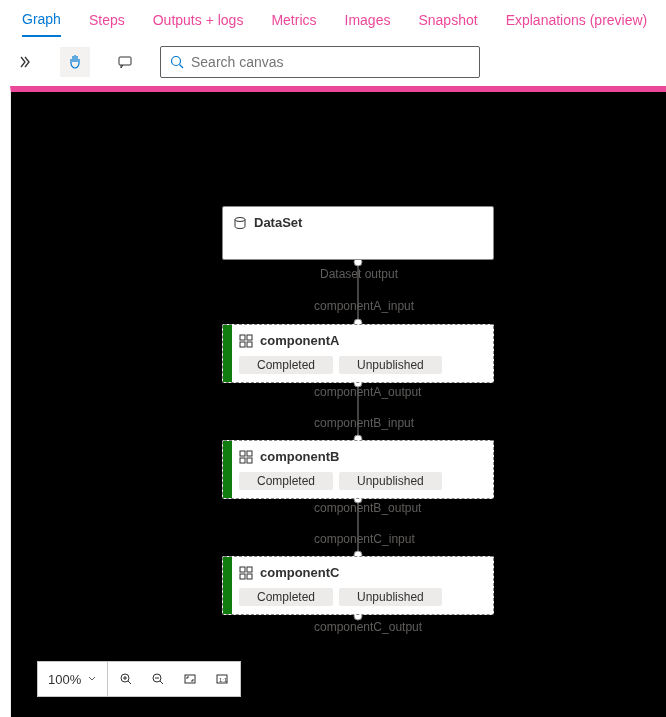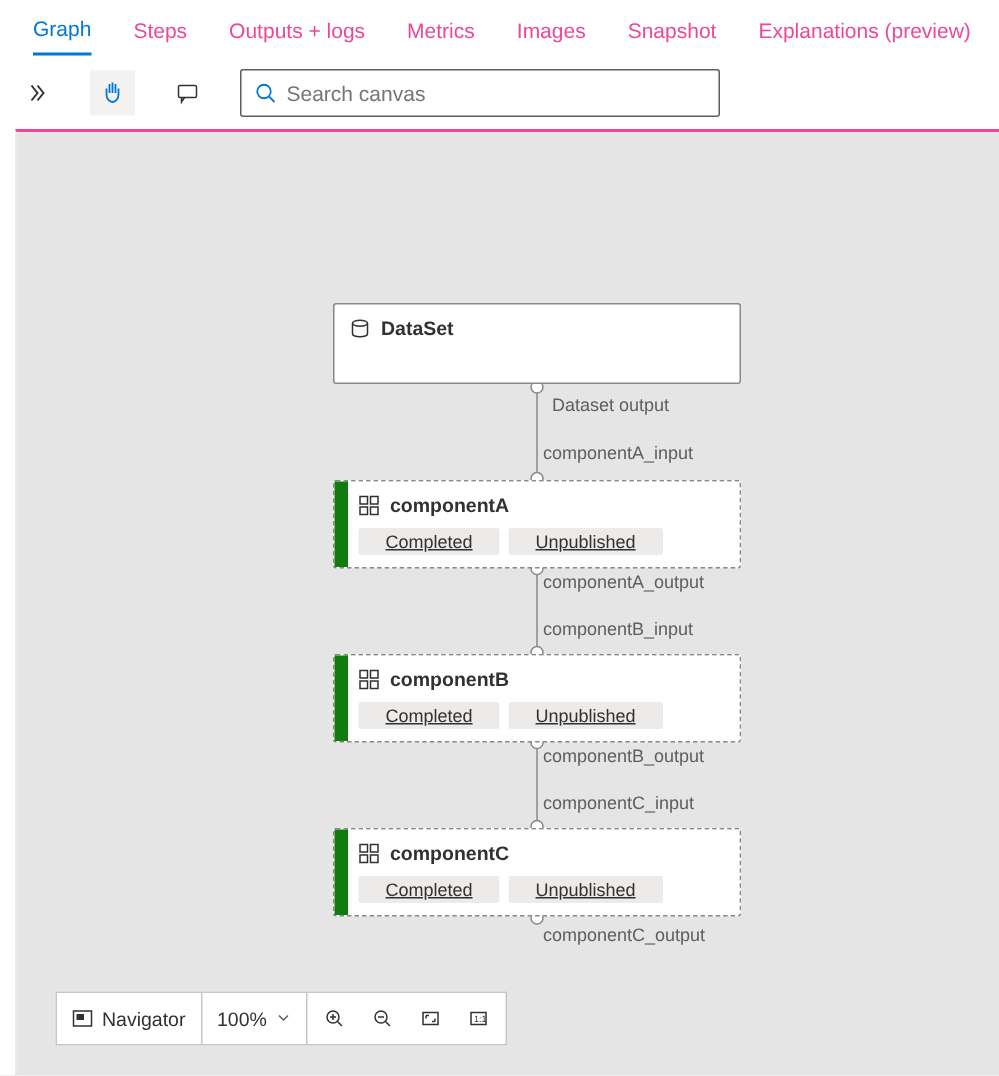--- a/index.html
+++ b/index.html
@@ -75,22 +75,22 @@
   }
   .search-box svg { color: #0078d4; }
 
   
   .canvas {
     position: absolute;
     top: 86px;
     left: 10px;
     right: 0;
     bottom: 0;
-    background: #e5e5e5;
-    border-top: 2px solid #ec4899;
+    background: #000000;
+    border-top: 6px solid #ec4899;
     border-left: 1px solid #edebe9;
   }
 
   
   .node {
     position: absolute;
     background: #fff;
     padding: 8px 10px;
   }
   .node-solid {
@@ -122,30 +122,28 @@
     display: flex;
     gap: 6px;
     margin-top: 8px;
   }
   .badge {
     background: #edebe9;
     color: #323130;
     font-size: 12px;
     padding: 2px 18px;
     border-radius: 2px;
-    text-decoration: underline;
   }
 
   
   .edge-label {
     position: absolute;
     font-size: 12px;
     color: #605e5c;
     white-space: nowrap;
-    margin-left: 48px;
   }
 
   
   svg.edges {
     position: absolute;
     top: 0; left: 0;
     width: 100%; height: 100%;
     pointer-events: none;
   }
   .port {
@@ -329,27 +327,20 @@
       <span>componentC</span>
     </div>
     <div class="badges">
       <span class="badge">Completed</span>
       <span class="badge">Unpublished</span>
     </div>
   </div>
   <div class="edge-label" style="left:303px; top:528px;">componentC_output</div>
 
   <div class="bottom-bar">
-    <div class="nav-section">
-      <svg width="14" height="14" viewBox="0 0 14 14">
-        <rect x="1" y="2" width="12" height="10" stroke="#323130" fill="none"></rect>
-        <rect x="3" y="4" width="5" height="4" fill="#323130"></rect>
-      </svg>
-      <span>Navigator</span>
-    </div>
     <div class="zoom-section">
       <span>100%</span>
       <svg width="10" height="10" viewBox="0 0 10 10">
           <path d="M2 3l3 3 3-3" stroke="#605e5c" fill="none"></path>
         </svg>
     </div>
     <div class="icon-section">
       <button class="mini-btn">
         <svg width="14" height="14" viewBox="0 0 14 14">
             <circle cx="6" cy="6" r="4" stroke="#323130" fill="none"></circle>

